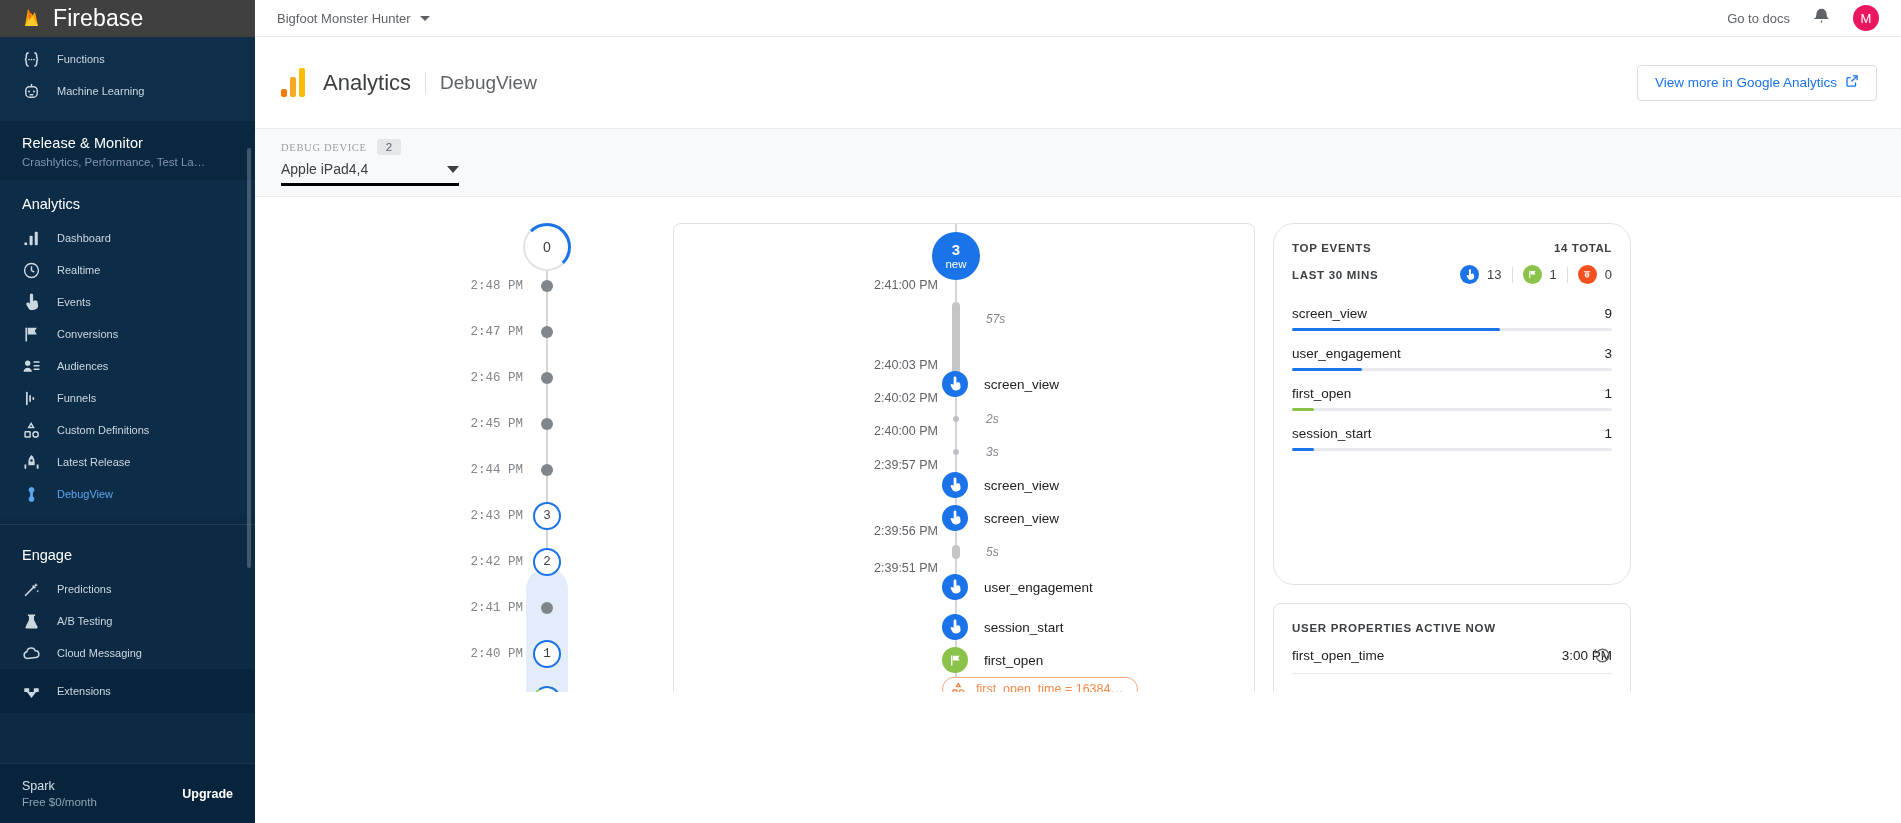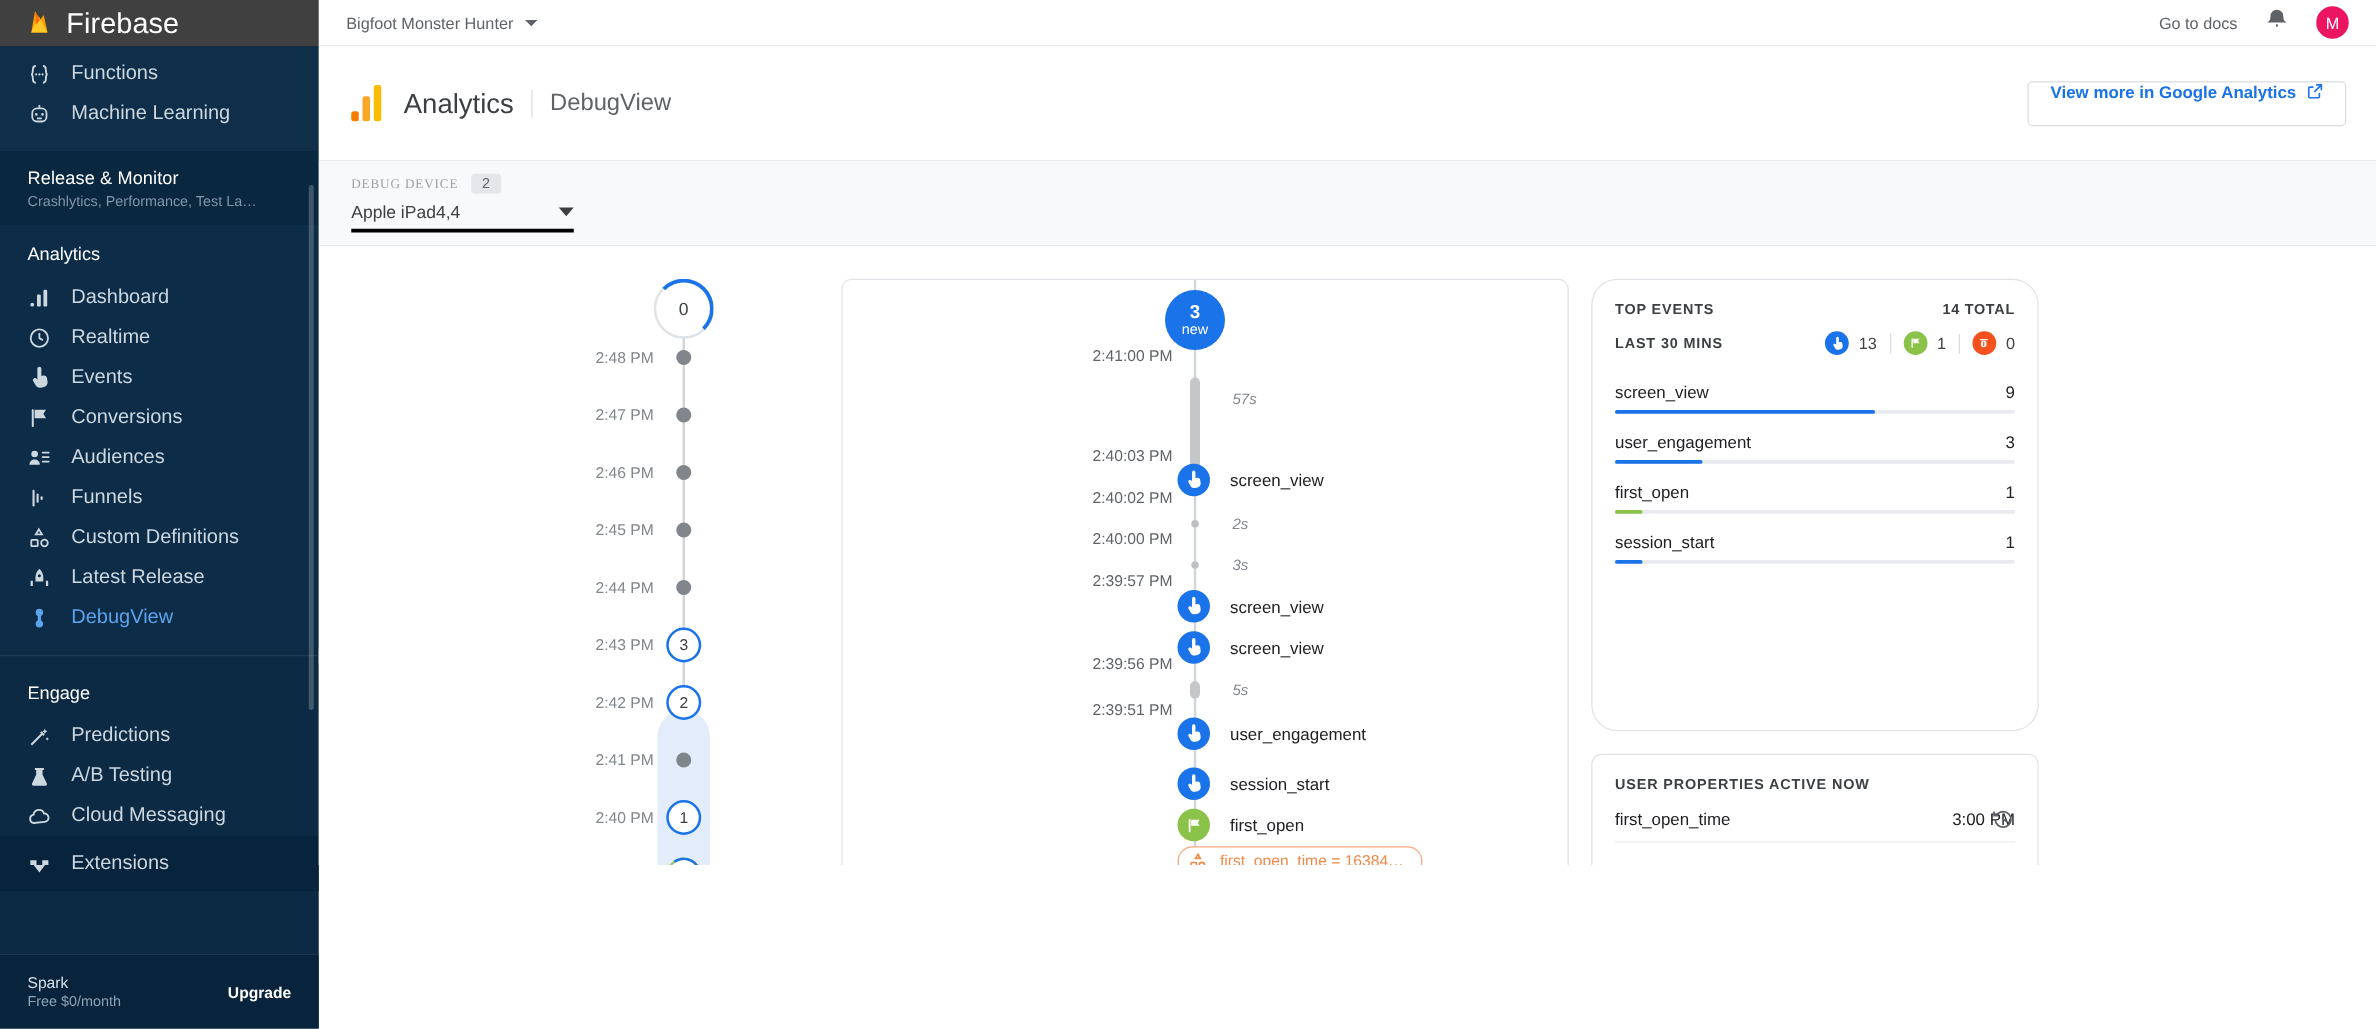--- a/index.html
+++ b/index.html
@@ -30,21 +30,21 @@
   .sb-brand .flame svg { display:block; }
   .sb-brand .bname {
     color: #ffffff; font-size: 23px; letter-spacing: .1px;
     font-weight: 400;
   }
   .sb-scroll { position: relative; height: 710px; }
   .sb-blockA { background: #0e2e49; padding: 6px 0 14px 0; }
   .sb-item {
     display: flex; align-items: center;
     height: 32px; padding-left: 22px; gap: 16px;
-    color: #ccd7e0; font-size: 16px;
+    color: #ccd7e0; font-size: 11px;
     cursor: pointer;
   }
   .sb-item .ic { width: 19px; height: 19px; display:flex; align-items:center; justify-content:center; flex:0 0 19px; }
   .sb-item .ic svg { display:block; }
   .sb-item.active { color: #5ca5ee; }
   .sb-item.active .ic svg { stroke: #5ca5ee; fill: #5ca5ee; }
 
   .sb-sec {
     padding: 14px 0 12px 22px;
     background: #0a2740;
@@ -109,22 +109,22 @@
   .ga-logo i { display:block; border-radius:2px; }
   .ga-b1 { width:6px;height:8px; background:#f57c00;}
   .ga-b2 { width:6px;height:20px; background:#f9a825;}
   .ga-b3 { width:6px;height:29px; background:#fbbc04;}
   .ph-title { font-size:22px; color:#3c4043; font-weight:400;}
   .ph-sep { width:1px; height:22px; background:#dadce0; }
   .ph-sub { font-size:19px; color:#5f6368; font-weight:400;}
   .btn-outline {
     border:1px solid #dadce0; border-radius:4px;
     height:36px; padding:0 17px;
-    display:flex; align-items:flex-start; gap:8px;
-    color:#1a73e8; font-size:13.5px; font-weight:700;
+    display:flex; align-items:center; gap:8px;
+    color:#1a73e8; font-size:13.5px; font-weight:400;
     background:#fff; cursor:pointer;
   }
 
   .devicebar {
     height: 68px; background:#f8f9fa;
     border-bottom:1px solid #e8eaed;
     padding: 10px 26px 0 26px;
   }
   .dev-lbl-row { display:flex; align-items:center; gap:10px;}
   .dev-lbl { font-size:10.5px; color:#9aa0a6; letter-spacing:.7px; font-family:"Liberation Serif", serif;}
@@ -529,21 +529,21 @@
     <div class="content">
 
       <div class="minutes">
         <div class="min-spine"></div>
         <div class="min-hl" style="top:345px;height:160px;"></div>
 
         <div class="min-big" style="top:0px;">
           <span>0</span>
         </div>
 
-        <div style="position:absolute;top:40px;left:0;right:0;">
+        <div style="position:absolute;top:40px;left:0;right:0;font-family:Liberation Mono, monospace;">
           <div class="min-row">
             <span class="min-time">2:48 PM</span>
             <span class="min-dot"></span>
           </div>
           <div class="min-row">
             <span class="min-time">2:47 PM</span>
             <span class="min-dot"></span>
           </div>
           <div class="min-row">
             <span class="min-time">2:46 PM</span>

